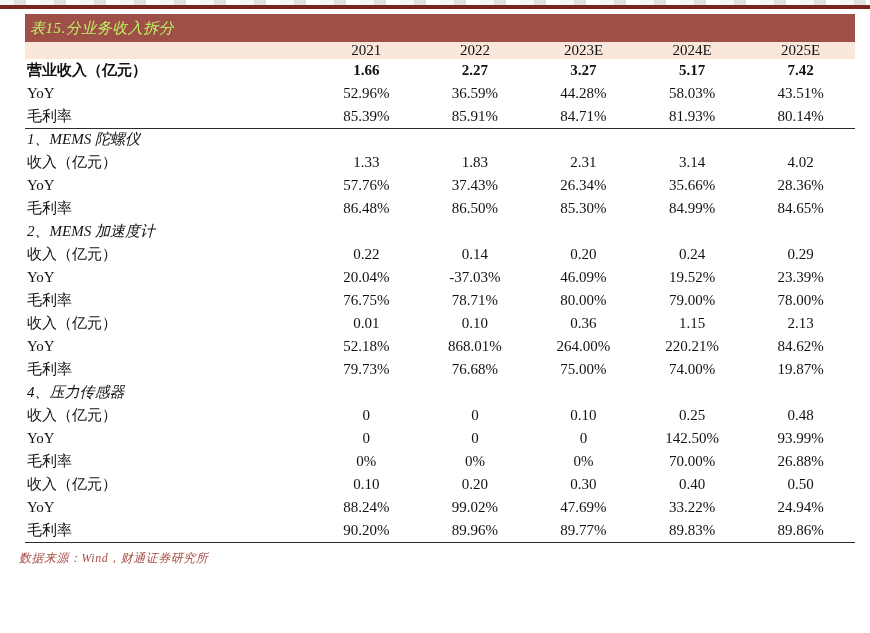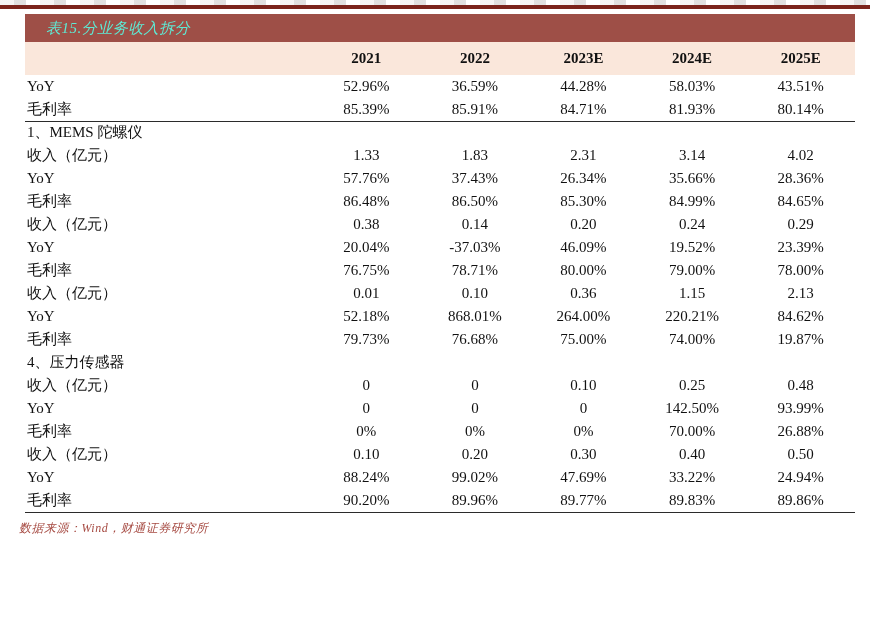--- a/index.html
+++ b/index.html
@@ -21,42 +21,42 @@
   .top-artifact {
     height: 5px; width: 100%;
     background: repeating-linear-gradient(90deg,
       #f3f3f3 0 14px, #d9d9d9 14px 26px, #ffffff 26px 40px);
     opacity: .8;
   }
   .top-rule { height: 4px; width: 100%; background: var(--top-rule); }
   .content { margin: 5px 15px 0 25px; width: 830px; }
   .title-bar {
     background: var(--title-bar-bg);
-    color: #5eead4;
+    color: #bef264;
     height: 28px; line-height: 28px;
-    padding-left: 21px;
+    padding-left: 5px;
     font-size: 15px;
     font-style: italic;
     letter-spacing: .5px;
   }
   table { width: 100%; border-collapse: collapse; table-layout: fixed; font-size: 15px; }
   col.label-col { width: 287px; }
   col.val-col { width: 108.6px; }
   thead th {
     background: var(--header-row-bg);
-    font-weight: bold;
-    height: 33px;
+    font-weight: normal;
+    height: 17px;
     text-align: center;
     padding: 0;
     font-size: 15px;
   }
   thead th.label-col-h { text-align: left; }
   td { height: 23px; padding: 0; vertical-align: middle; }
   td.label { text-align: left; padding-left: 2px; white-space: nowrap; }
-  td.section-label { text-align: left; padding-left: 2px; white-space: nowrap; }
+  td.section-label { text-align: left; padding-left: 2px; white-space: nowrap; font-style: italic; }
   td.val { text-align: center; }
   tr.bold td { font-weight: bold; }
   tr.divider td { border-bottom: 1.5px solid var(--table-line); }
   tbody tr:last-child td { border-bottom: 1.5px solid var(--table-line); }
   .source {
     margin: 7px 0 0 19px;
     font-size: 12px;
     font-style: italic;
     color: var(--source-text);
     letter-spacing: .5px;
@@ -85,20 +85,28 @@
       <tr>
         <th class="label-col-h"></th>
         <th>2021</th>
         <th>2022</th>
         <th>2023E</th>
         <th>2024E</th>
         <th>2025E</th>
       </tr>
     </thead>
     <tbody>
+        <tr class="bold">
+          <td class="label">营业收入（亿元）</td>
+          <td class="val">1.66</td>
+          <td class="val">2.27</td>
+          <td class="val">3.27</td>
+          <td class="val">5.17</td>
+          <td class="val">7.42</td>
+        </tr>
         <tr>
           <td class="label">YoY</td>
           <td class="val">52.96%</td>
           <td class="val">36.59%</td>
           <td class="val">44.28%</td>
           <td class="val">58.03%</td>
           <td class="val">43.51%</td>
         </tr>
         <tr class="divider">
           <td class="label">毛利率</td>
@@ -129,22 +137,25 @@
         </tr>
         <tr>
           <td class="label">毛利率</td>
           <td class="val">86.48%</td>
           <td class="val">86.50%</td>
           <td class="val">85.30%</td>
           <td class="val">84.99%</td>
           <td class="val">84.65%</td>
         </tr>
         <tr>
-          <td class="label">收入（亿元）</td>
-          <td class="val">0.38</td>
+          <td colspan="6" class="section-label">2、MEMS 加速度计</td>
+        </tr>
+        <tr>
+          <td class="label">收入（亿元）</td>
+          <td class="val">0.22</td>
           <td class="val">0.14</td>
           <td class="val">0.20</td>
           <td class="val">0.24</td>
           <td class="val">0.29</td>
         </tr>
         <tr>
           <td class="label">YoY</td>
           <td class="val">20.04%</td>
           <td class="val">-37.03%</td>
           <td class="val">46.09%</td>

